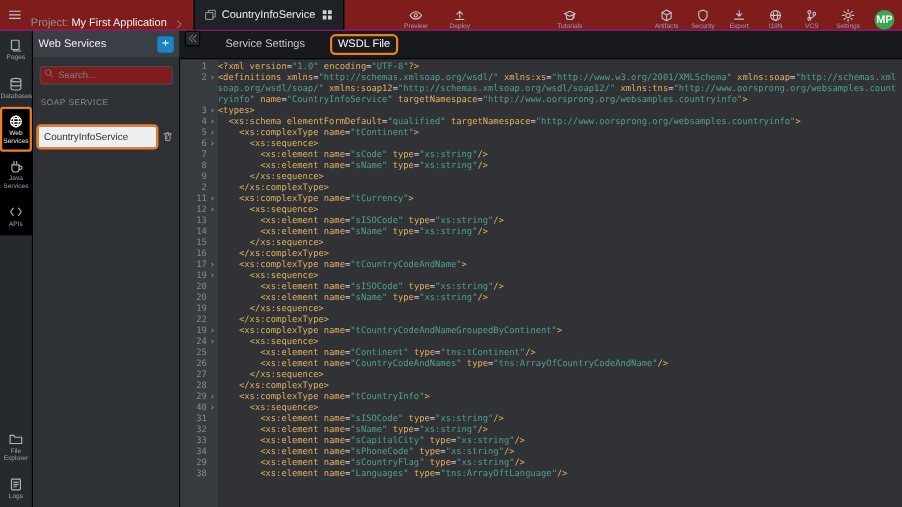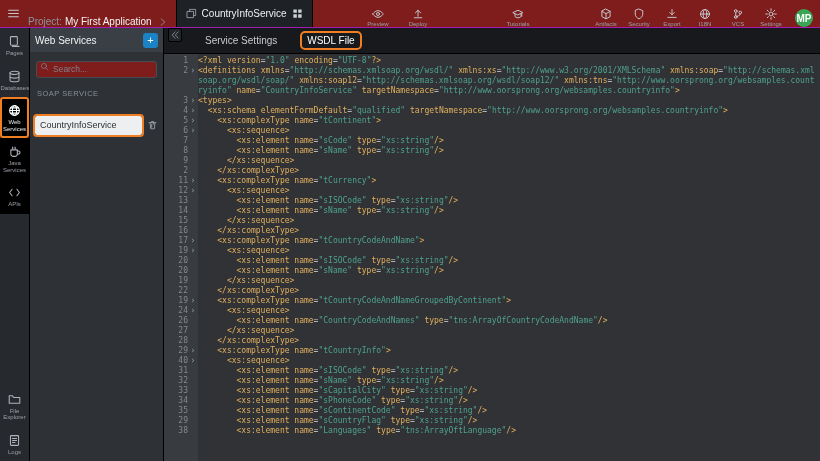--- a/index.html
+++ b/index.html
@@ -468,20 +468,25 @@
           <span class="ln">19</span>
           <span class="fold">›</span>
           <span class="code">    <span class="tok-tag">&lt;xs:complexType</span> <span class="tok-attr">name</span>=<span class="tok-str">"tCountryCodeAndNameGroupedByContinent"</span><span class="tok-tag">&gt;</span></span>
         </div>
         <div class="code-line">
           <span class="ln">24</span>
           <span class="fold">›</span>
           <span class="code">      <span class="tok-tag">&lt;xs:sequence</span><span class="tok-tag">&gt;</span></span>
         </div>
         <div class="code-line">
+          <span class="ln">25</span>
+          <span class="fold"></span>
+          <span class="code">        <span class="tok-tag">&lt;xs:element</span> <span class="tok-attr">name</span>=<span class="tok-str">"Continent"</span> <span class="tok-attr">type</span>=<span class="tok-str">"tns:tContinent"</span><span class="tok-tag">/&gt;</span></span>
+        </div>
+        <div class="code-line">
           <span class="ln">26</span>
           <span class="fold"></span>
           <span class="code">        <span class="tok-tag">&lt;xs:element</span> <span class="tok-attr">name</span>=<span class="tok-str">"CountryCodeAndNames"</span> <span class="tok-attr">type</span>=<span class="tok-str">"tns:ArrayOfCountryCodeAndName"</span><span class="tok-tag">/&gt;</span></span>
         </div>
         <div class="code-line">
           <span class="ln">27</span>
           <span class="fold"></span>
           <span class="code">      <span class="tok-tag">&lt;/xs:sequence</span><span class="tok-tag">&gt;</span></span>
         </div>
         <div class="code-line">
@@ -511,25 +516,20 @@
         </div>
         <div class="code-line">
           <span class="ln">33</span>
           <span class="fold"></span>
           <span class="code">        <span class="tok-tag">&lt;xs:element</span> <span class="tok-attr">name</span>=<span class="tok-str">"sCapitalCity"</span> <span class="tok-attr">type</span>=<span class="tok-str">"xs:string"</span><span class="tok-tag">/&gt;</span></span>
         </div>
         <div class="code-line">
           <span class="ln">34</span>
           <span class="fold"></span>
           <span class="code">        <span class="tok-tag">&lt;xs:element</span> <span class="tok-attr">name</span>=<span class="tok-str">"sPhoneCode"</span> <span class="tok-attr">type</span>=<span class="tok-str">"xs:string"</span><span class="tok-tag">/&gt;</span></span>
-        </div>
-        <div class="code-line">
-          <span class="ln">35</span>
-          <span class="fold"></span>
-          <span class="code">        <span class="tok-tag">&lt;xs:element</span> <span class="tok-attr">name</span>=<span class="tok-str">"sContinentCode"</span> <span class="tok-attr">type</span>=<span class="tok-str">"xs:string"</span><span class="tok-tag">/&gt;</span></span>
         </div>
         <div class="code-line">
           <span class="ln">29</span>
           <span class="fold"></span>
           <span class="code">        <span class="tok-tag">&lt;xs:element</span> <span class="tok-attr">name</span>=<span class="tok-str">"sCountryFlag"</span> <span class="tok-attr">type</span>=<span class="tok-str">"xs:string"</span><span class="tok-tag">/&gt;</span></span>
         </div>
         <div class="code-line">
           <span class="ln">38</span>
           <span class="fold"></span>
           <span class="code">        <span class="tok-tag">&lt;xs:element</span> <span class="tok-attr">name</span>=<span class="tok-str">"Languages"</span> <span class="tok-attr">type</span>=<span class="tok-str">"tns:ArrayOftLanguage"</span><span class="tok-tag">/&gt;</span></span>

